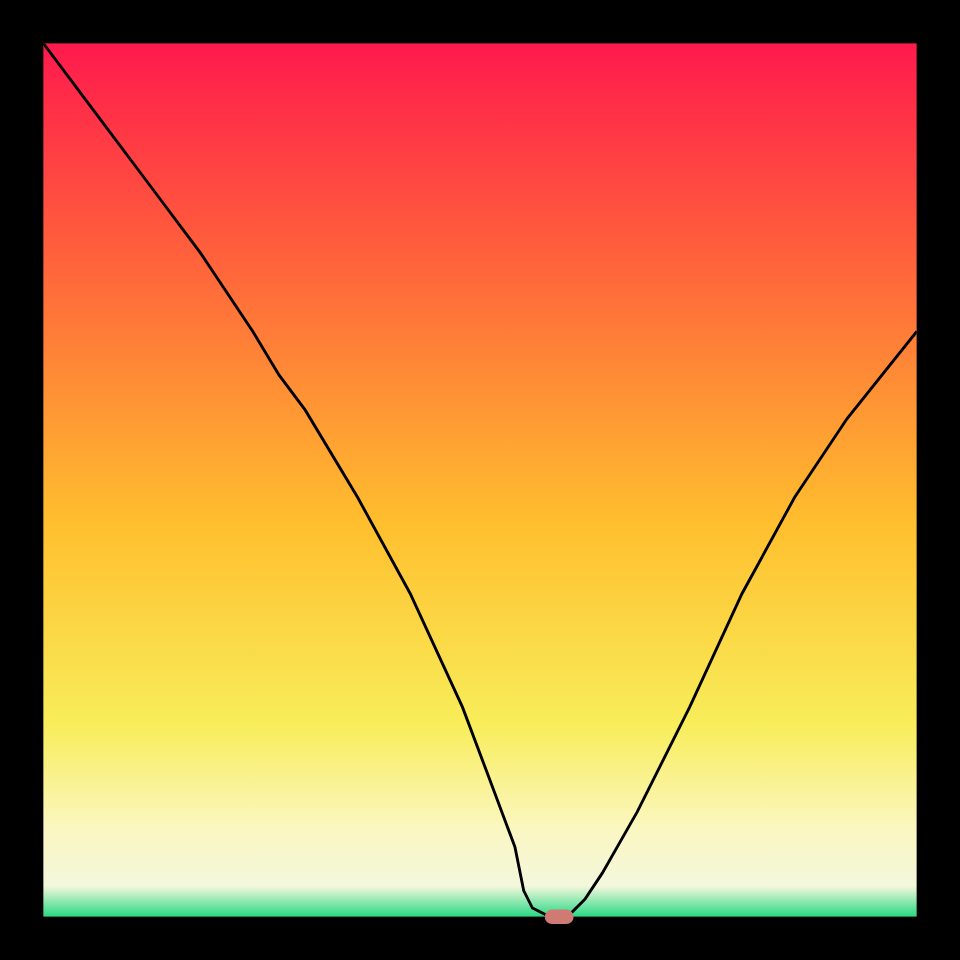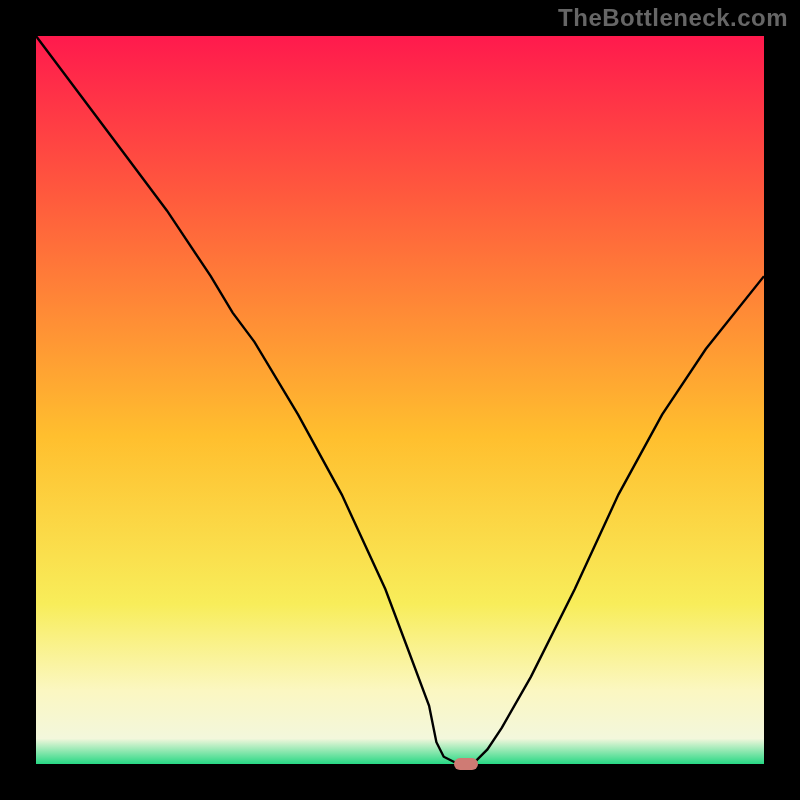--- a/index.html
+++ b/index.html
@@ -47,21 +47,20 @@
     background: #cf7b74;
     transform: translate(-50%, -50%);
     z-index: 5;
   }
 </style>
 </head>
 <body>
 
 <div class="frame">
 
-  <div class="watermark">TheBottleneck.com</div>
 
   <div class="plot">
     <svg viewBox="0 0 728 728">
       <defs>
         <linearGradient id="bg-grad" x1="0" y1="0" x2="0" y2="1">
         <stop offset="0%" stop-color="#ff1a4d"></stop>
             <stop offset="22%" stop-color="#ff5a3d"></stop>
             <stop offset="55.00000000000001%" stop-color="#ffbf2e"></stop>
             <stop offset="78%" stop-color="#f8ed5a"></stop>
             <stop offset="90%" stop-color="#fbf7c2"></stop>

